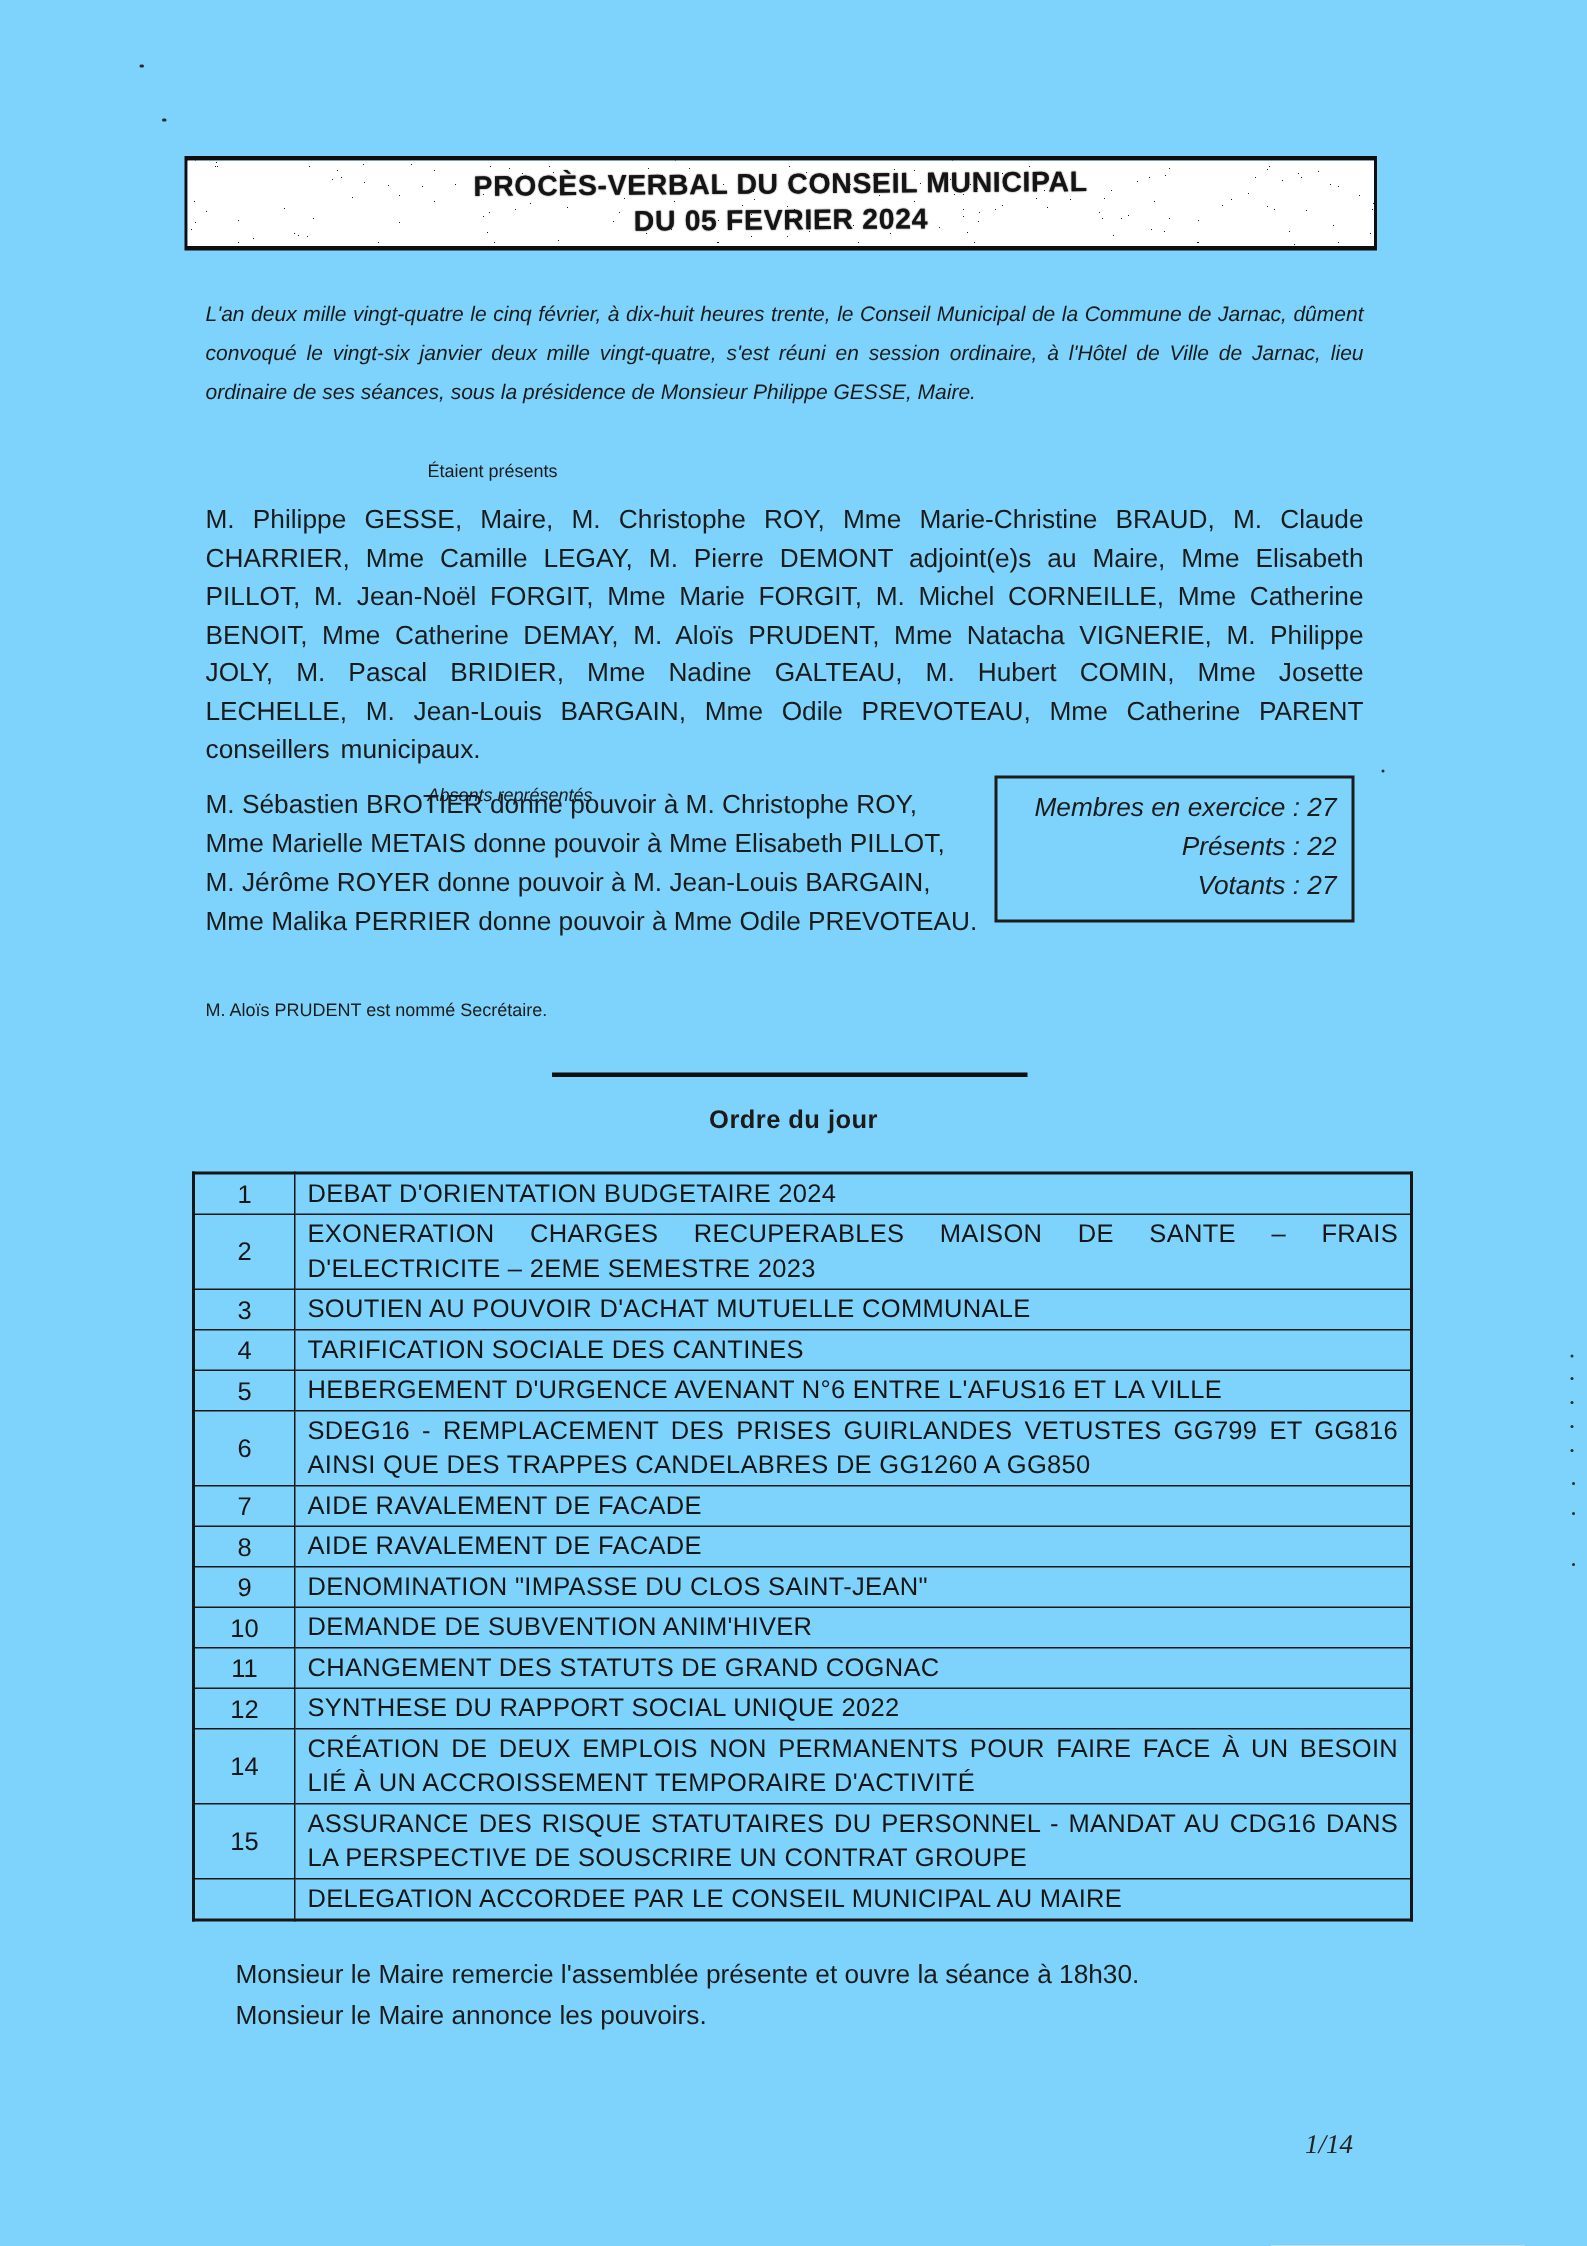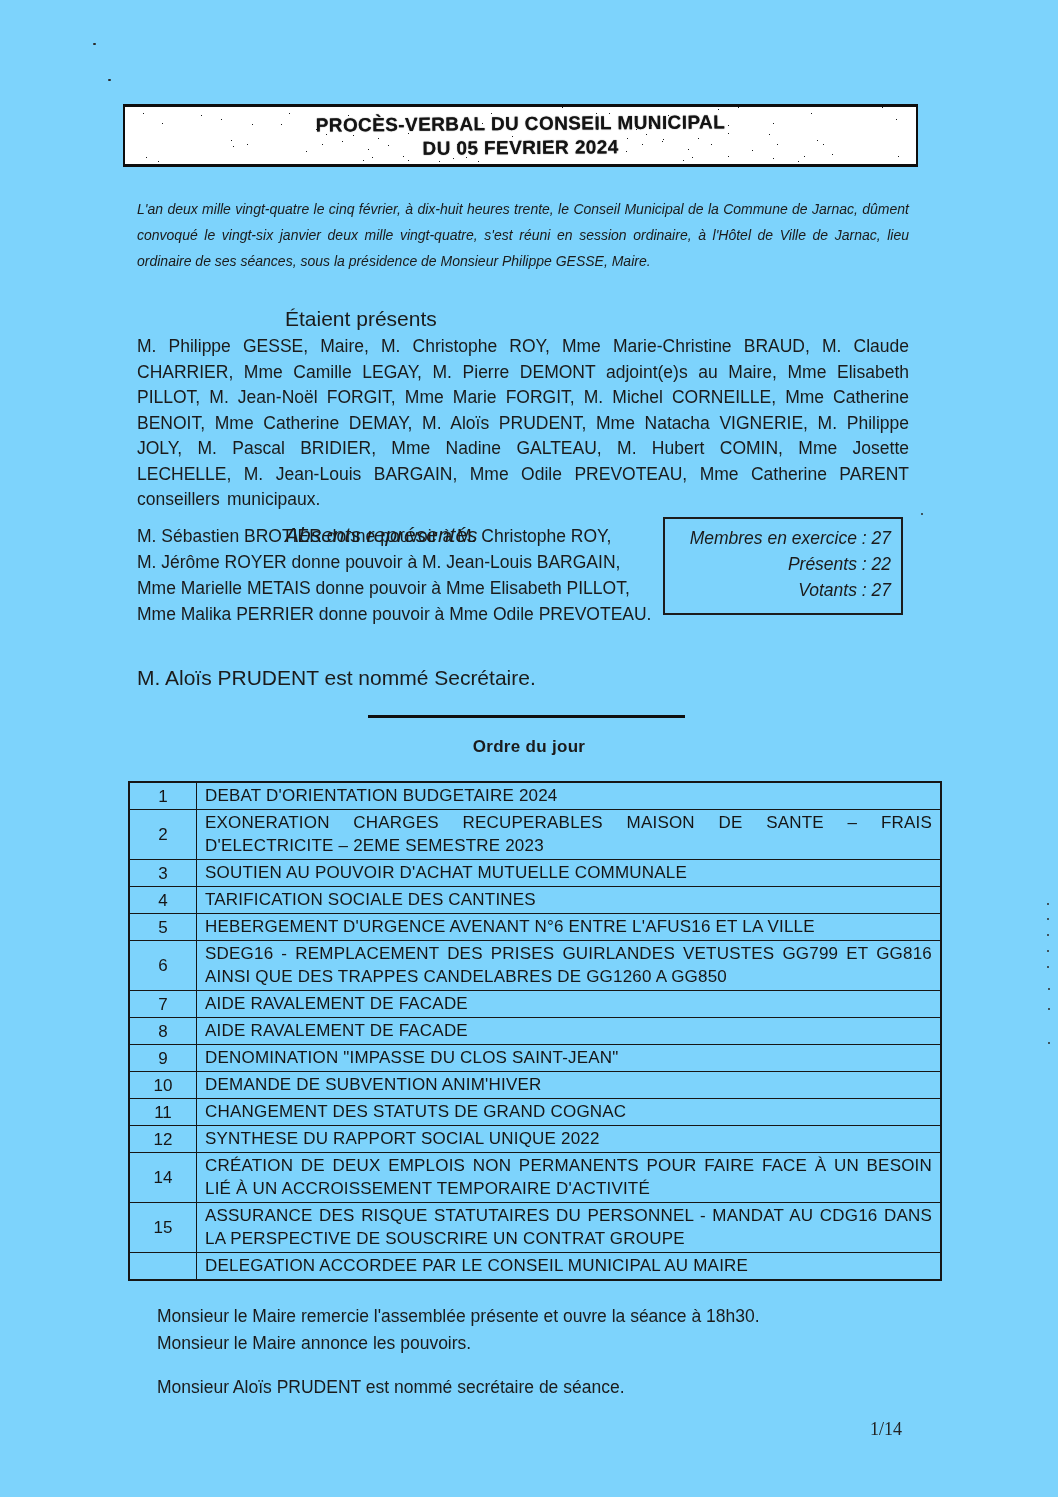--- a/index.html
+++ b/index.html
@@ -19,21 +19,21 @@
     position:absolute;left:0;top:0;width:100%;height:100%;
     display:flex;flex-direction:column;justify-content:center;align-items:center;
     font-weight:bold;font-size:19px;line-height:24px;letter-spacing:.4px;
     color:#141414;transform:rotate(-0.45deg);
     text-shadow:0 0 1px #333;
   }
   
   .abs{position:absolute;}
   .para{font-size:14px;line-height:26px;text-align:justify;}
   .italic{font-style:italic;}
-  .sec-heading{font-size:21px;}
+  .sec-heading{font-size:12px;}
   .present-par{font-size:17.5px;line-height:25.5px;text-align:justify;word-spacing:2.5px;}
   .absents .line{font-size:17.5px;line-height:26px;white-space:nowrap;}
   .quorum{
     border:2px solid #1c1c1c;box-sizing:border-box;
     font-style:italic;font-size:17.5px;line-height:26px;
     text-align:right;padding:6px 10px 10px 6px;
   }
   .rule{background:#0f0f0f;}
   .ordre{width:1058px;text-align:center;font-weight:bold;font-size:17px;letter-spacing:.3px;}
   
@@ -83,23 +83,23 @@
 
   <div class="abs sec-heading" style="left:285px;top:307px;">Étaient présents</div>
   <div class="abs present-par" style="left:137px;top:334px;width:772px;">M. Philippe GESSE, Maire, M. Christophe ROY, Mme Marie-Christine BRAUD, M. Claude CHARRIER, Mme Camille LEGAY, M. Pierre DEMONT adjoint(e)s au Maire,  Mme Elisabeth PILLOT, M. Jean-Noël FORGIT, Mme Marie FORGIT, M. Michel CORNEILLE, Mme Catherine BENOIT, Mme Catherine DEMAY, M. Aloïs PRUDENT, Mme Natacha VIGNERIE, M. Philippe JOLY, M. Pascal BRIDIER, Mme Nadine GALTEAU, M. Hubert COMIN, Mme Josette LECHELLE, M. Jean-Louis BARGAIN, Mme Odile PREVOTEAU, Mme Catherine PARENT conseillers municipaux.</div>
 
   <div class="abs sec-heading" style="left:285px;top:523px;font-style:italic;">Absents représentés</div>
   <div class="abs absents" style="left:137px;top:523px;">
 
 
       <div class="line">M. Sébastien BROTIER donne pouvoir à M. Christophe ROY,</div>
 
+      <div class="line">Mme Marielle METAIS donne pouvoir à Mme Elisabeth PILLOT,</div>
+
       <div class="line">M. Jérôme ROYER donne pouvoir à M. Jean-Louis BARGAIN,</div>
-
-      <div class="line">Mme Marielle METAIS donne pouvoir à Mme Elisabeth PILLOT,</div>
 
       <div class="line">Mme Malika PERRIER donne pouvoir à Mme Odile PREVOTEAU.</div>
     </div>
 
   <div class="abs quorum" style="left:663px;top:517px;width:240px;">
 
       <div>Membres en exercice : 27</div>
 
       <div>Présents : 22</div>
 
@@ -191,24 +191,23 @@
         </tr>
       </tbody>
   </table>
 
   <div class="abs closing" style="left:137px;top:1303px;margin-left:20px;">
 
       <div class="closing-line">Monsieur le Maire remercie l'assemblée présente et ouvre la séance à 18h30.</div>
 
       <div class="closing-line">Monsieur le Maire annonce les pouvoirs.</div>
 
-      <div class="closing-line">Monsieur Aloïs PRUDENT est nommé secrétaire de séance.</div>
-    </div>
-
-  <div class="abs pageno" style="left:870px;top:1419px;">1/14</div>
+    </div>
+
+  <div class="abs pageno" style="left:870px;top:1419px;font-style:italic;">1/14</div>
 
   <div class="speck" style="left:93px;top:43px;"></div>
   <div class="speck" style="left:108px;top:79px;"></div>
   <div class="speck" style="left:921px;top:513px;width:2px;"></div>
   <div class="speck" style="left:1047px;top:903px;width:2px;"></div>
   <div class="speck" style="left:1047px;top:918px;width:2px;"></div>
   <div class="speck" style="left:1047px;top:934px;width:2px;"></div>
   <div class="speck" style="left:1047px;top:950px;width:2px;"></div>
   <div class="speck" style="left:1047px;top:966px;width:2px;"></div>
   <div class="speck" style="left:1048px;top:988px;width:2px;"></div>

